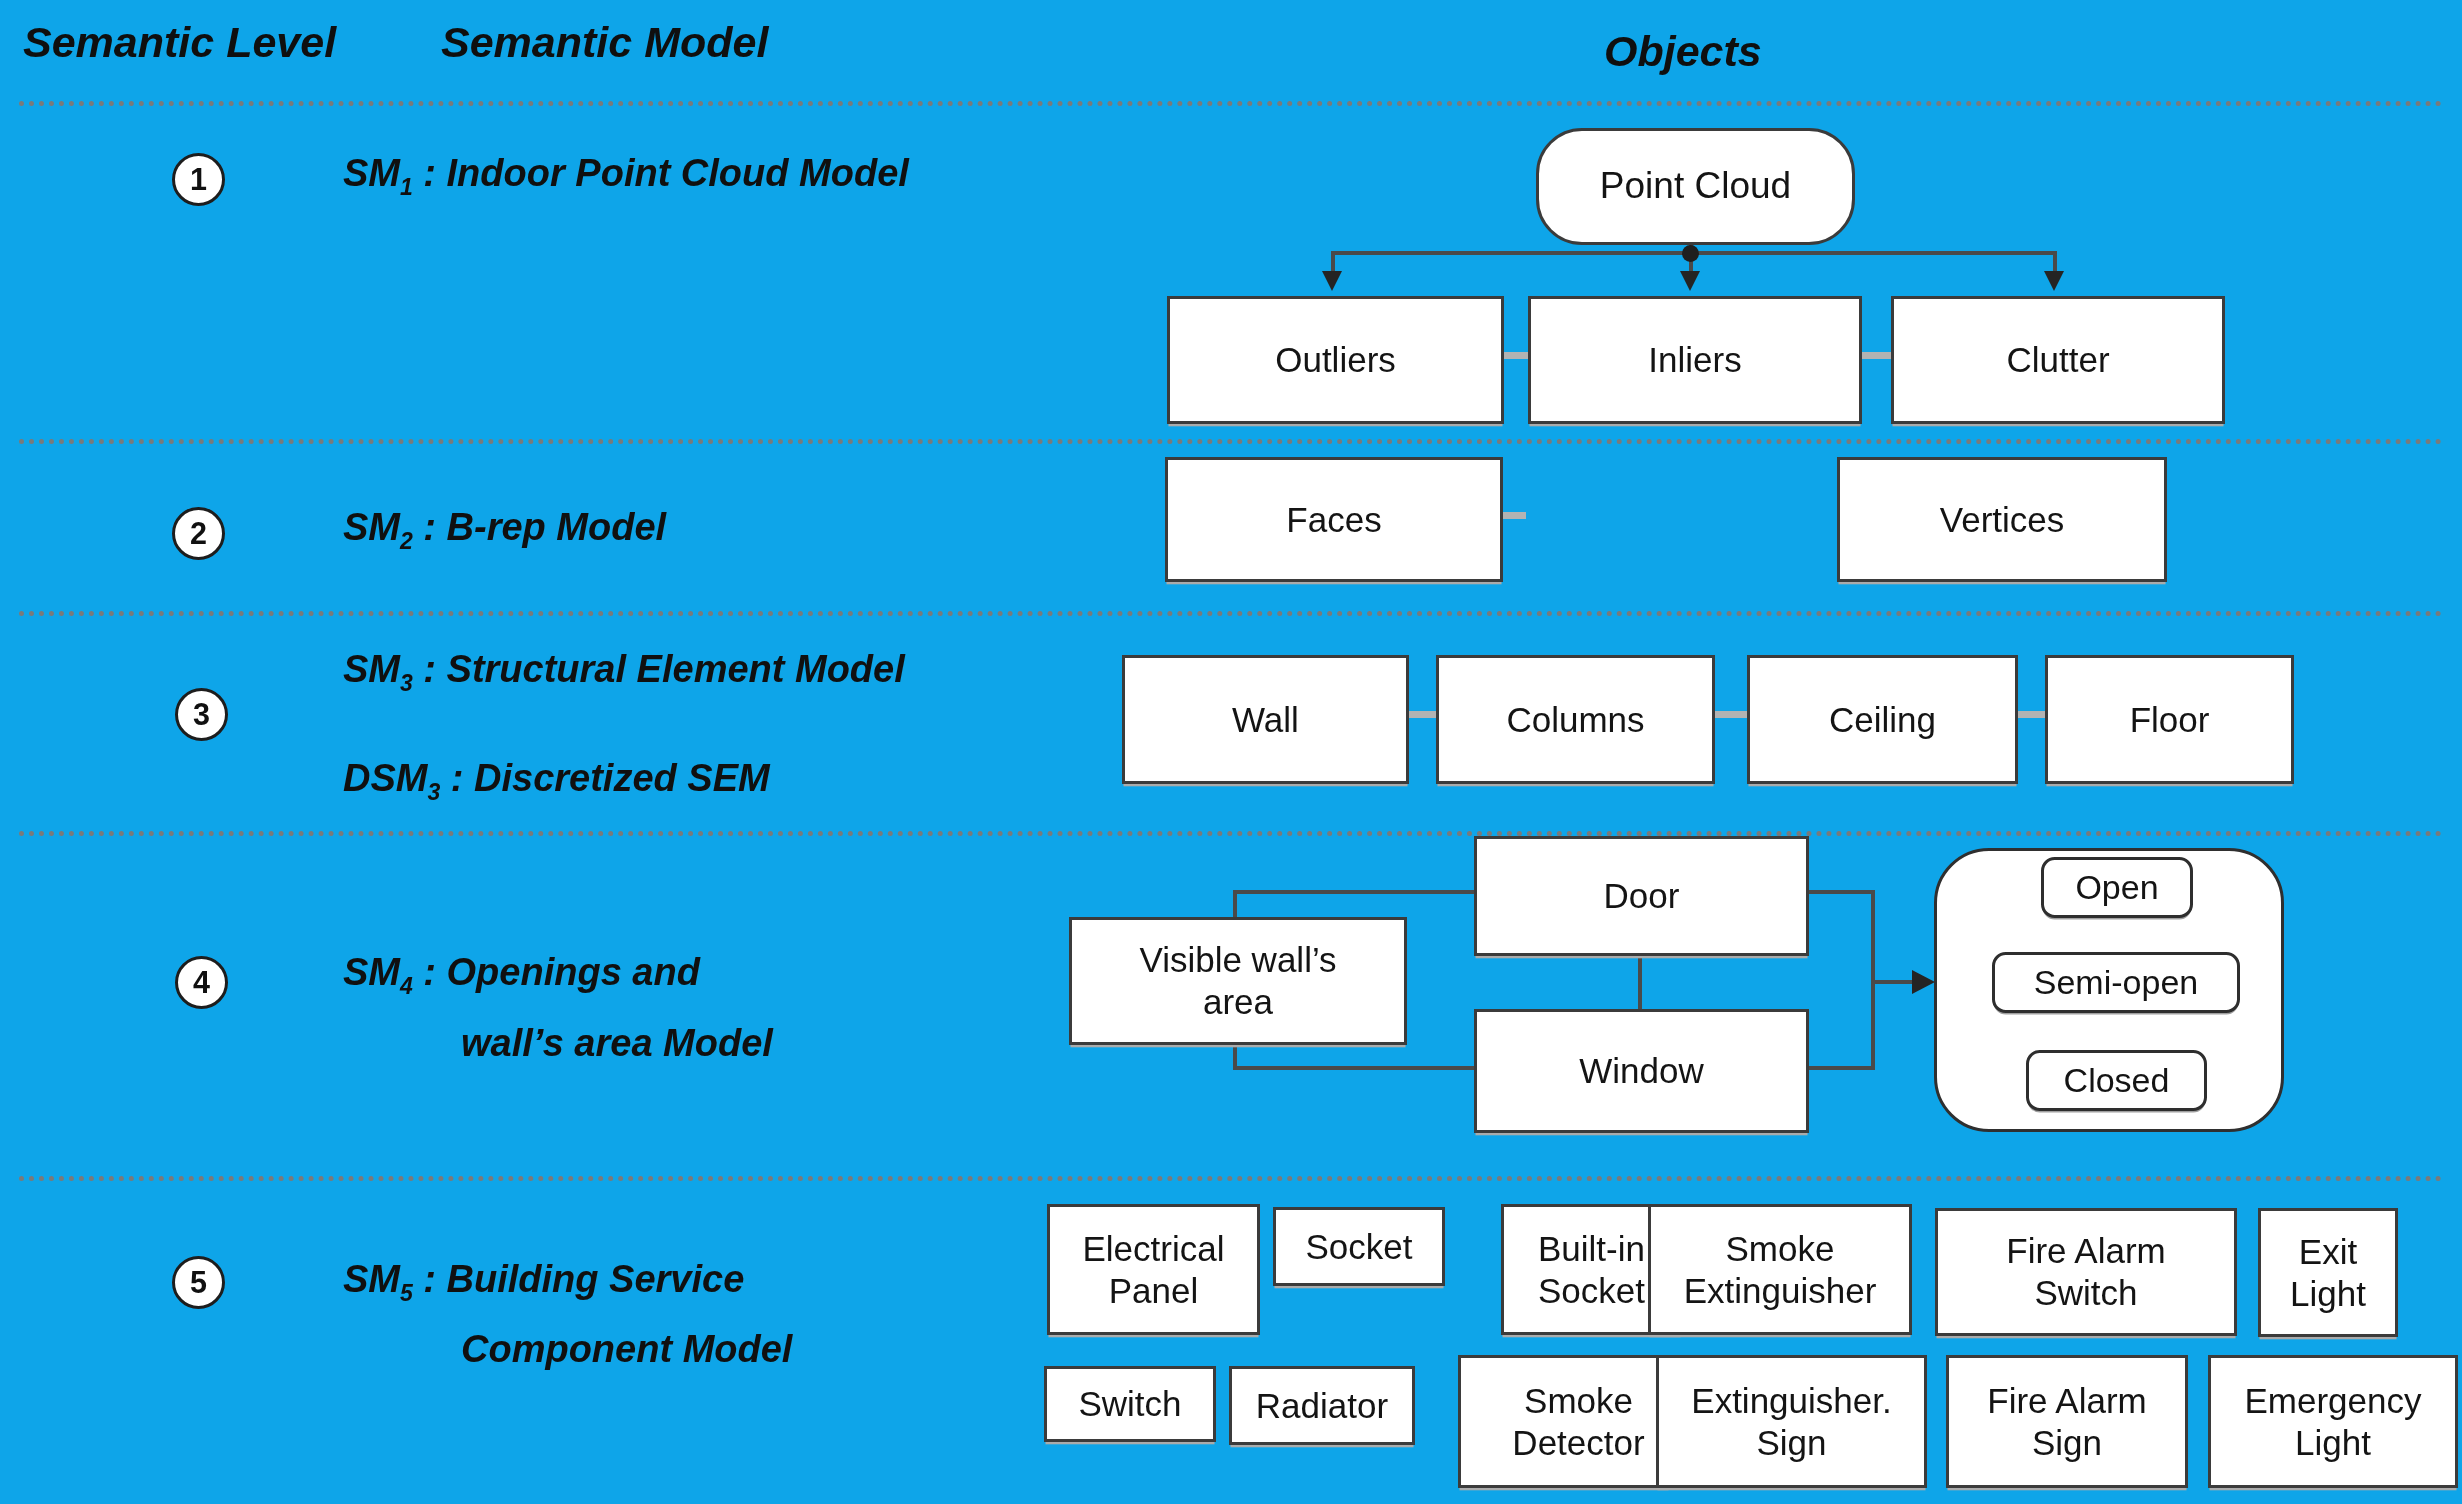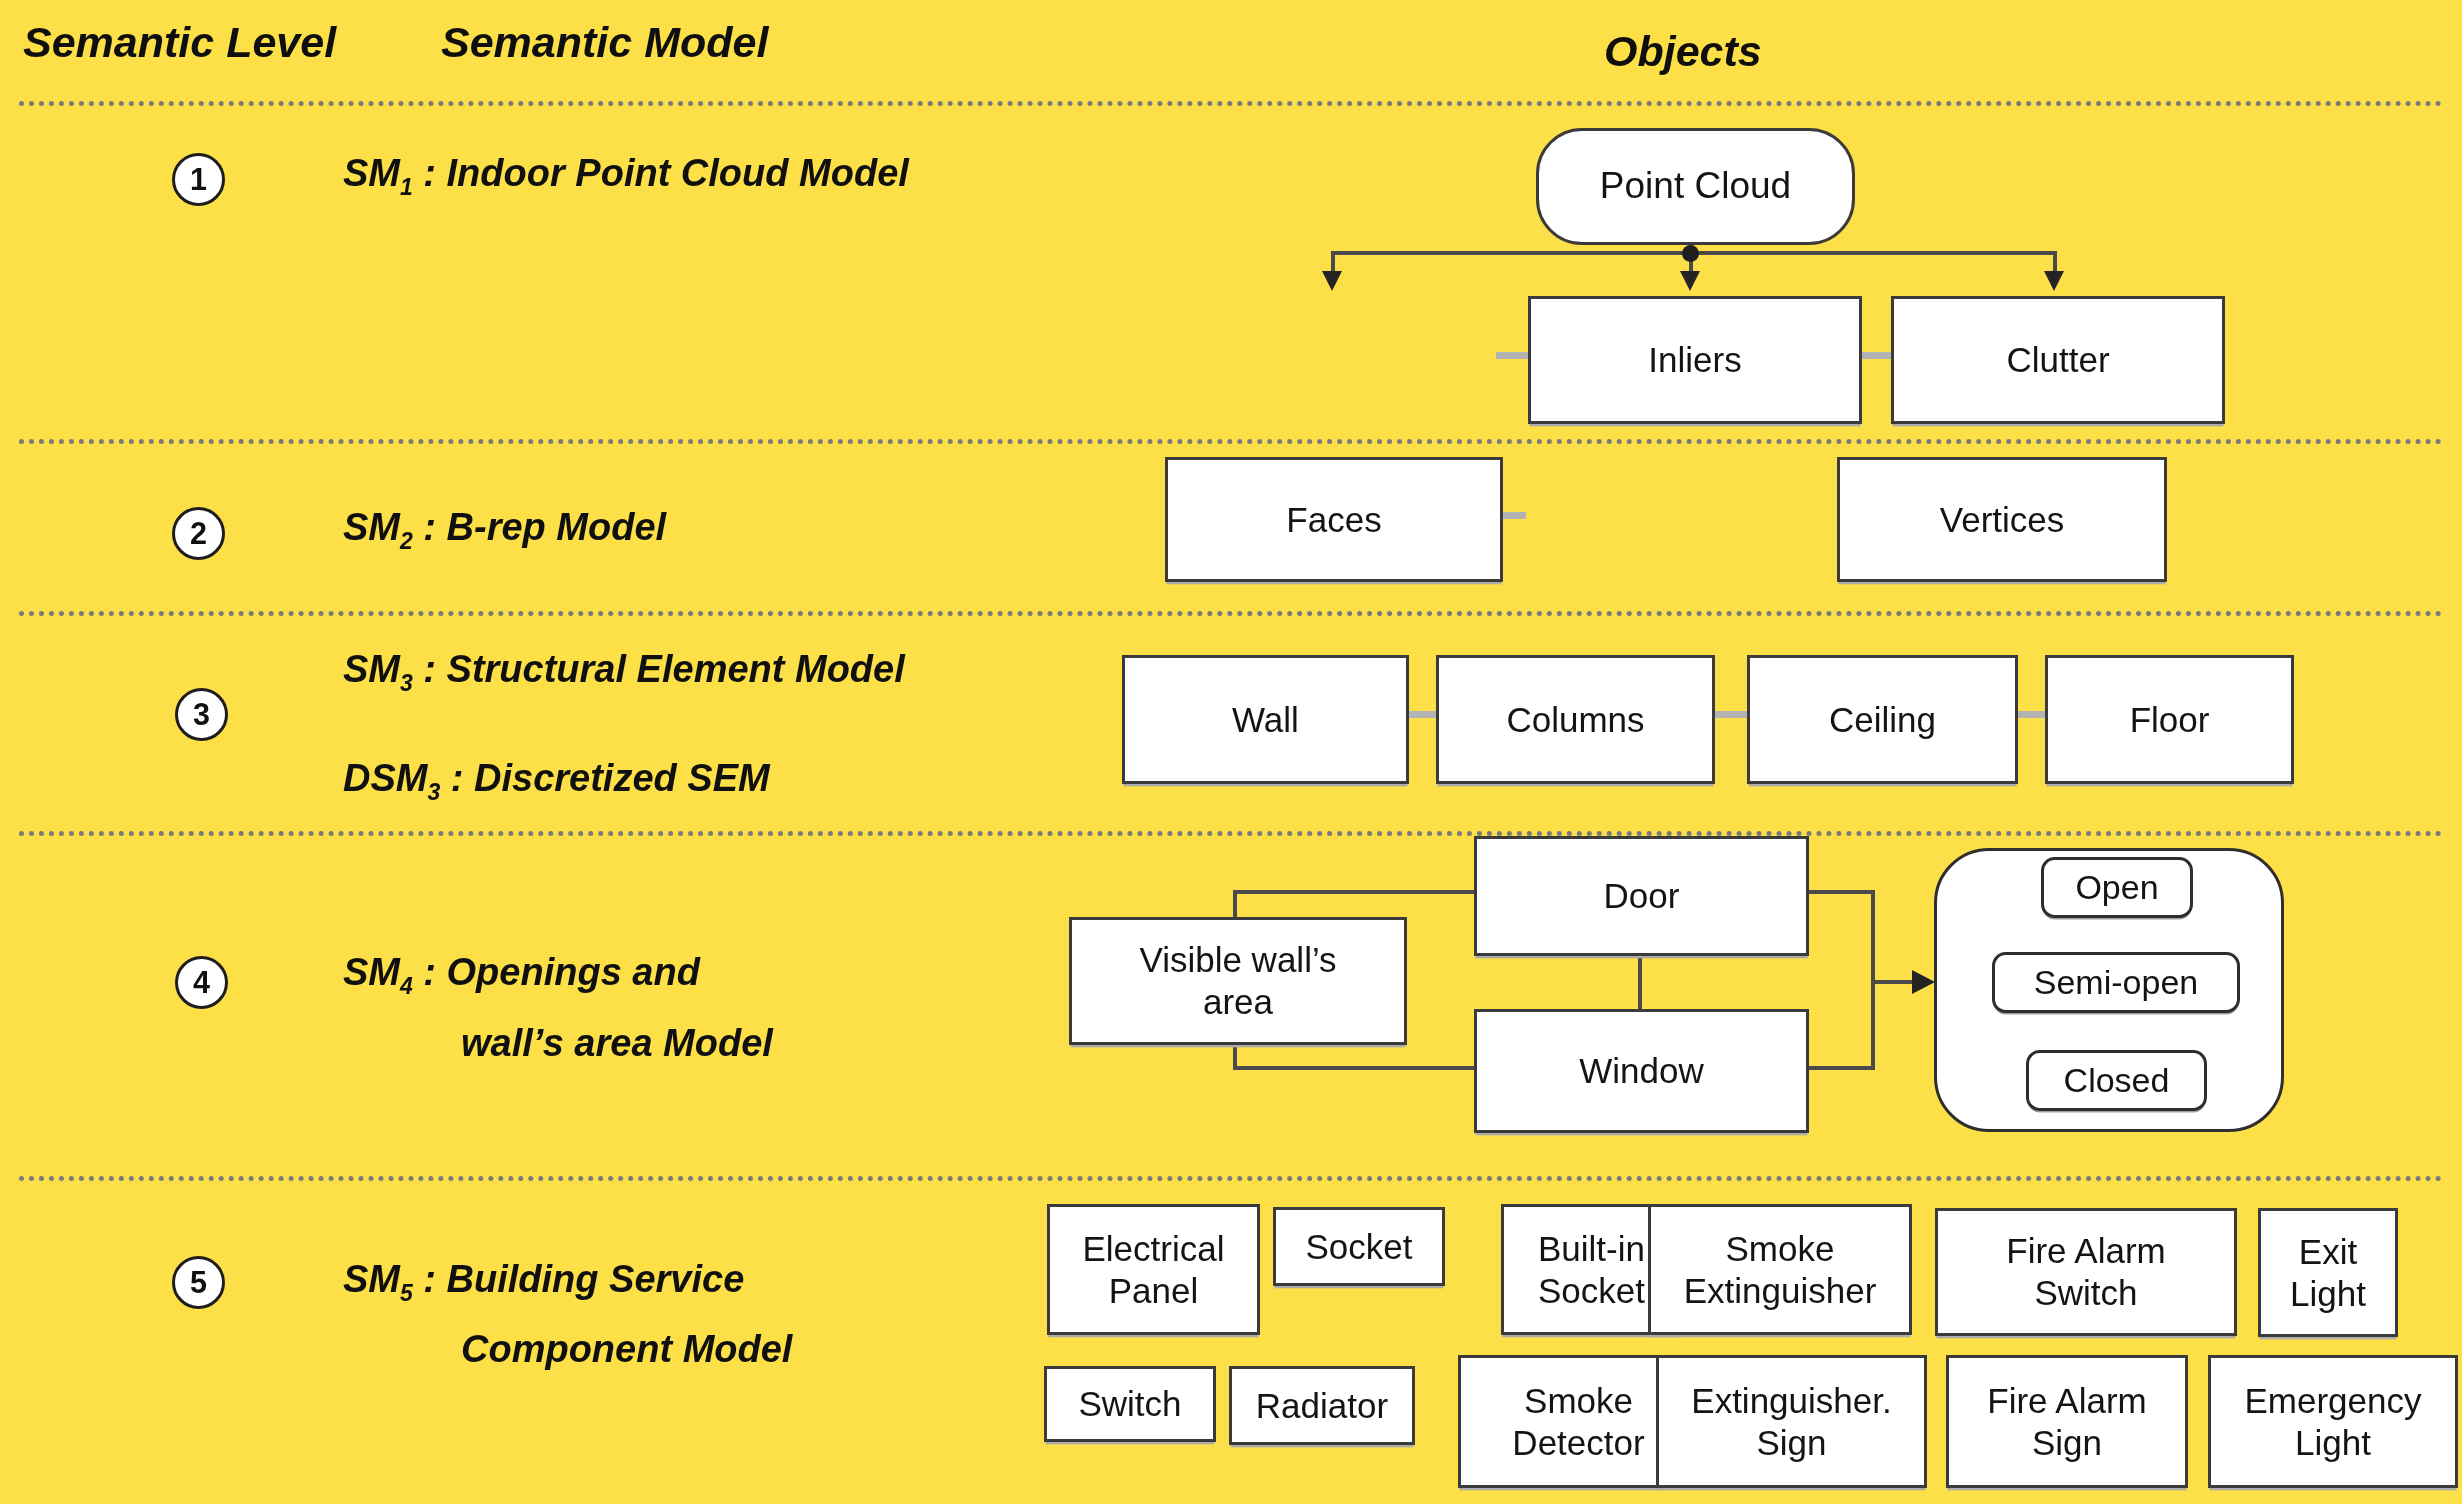--- a/index.html
+++ b/index.html
@@ -1,17 +1,17 @@
 <!DOCTYPE html>
 <html style="font-size:12.2px"><head>
 <meta charset="utf-8">
 <style>
   html,body{margin:0;padding:0;background:#ffffff;}
   #canvas{
-    position:relative;width:2462px;height:1504px;background:#fde047;overflow:hidden;
+    position:relative;width:2462px;height:1504px;background:#0ea5e9;overflow:hidden;
     font-family:"Liberation Sans",sans-serif;color:#141414;
   }
   .hdr{position:absolute;font-style:italic;font-weight:700;font-size:43px;color:#0f0f0f;white-space:nowrap;}
   .dots{position:absolute;height:0;border-top:5.3px dotted #7a7a7a;}
   .circle{position:absolute;width:47px;height:47px;border:3.8px solid #1d1d1d;border-radius:50%;
     display:flex;align-items:center;justify-content:center;font-weight:700;font-size:30.5px;color:#101010;background:#fff;}
   .mlabel{position:absolute;font-style:italic;font-weight:600;font-size:38px;color:#101010;white-space:nowrap;}
   .mlabel sub{font-size:23px;line-height:0;}
   .box{position:absolute;background:#ffffff;border:3px solid #3b3b3b;z-index:2;
     display:flex;align-items:center;justify-content:center;text-align:center;
@@ -70,20 +70,21 @@
   <div class="box round" style="left:1536px;top:128px;width:313px;height:111px;font-size:37px;">Point Cloud</div>
   <div class="vline" style="left:1689px;top:237px;width:3.8px;height:15.2px;"></div>
   <div class="hline" style="left:1331px;top:251px;width:726px;height:3.8px;"></div>
   <div class="dotjunction" style="left:1682px;top:245px;"></div>
   <div class="vline" style="left:1331px;top:253px;width:3.8px;height:20px;"></div>
   <div class="vline" style="left:1689px;top:253px;width:3.8px;height:20px;"></div>
   <div class="vline" style="left:2053px;top:253px;width:3.8px;height:20px;"></div>
   <div class="arrow-down" style="left:1322px;top:271px;"></div>
   <div class="arrow-down" style="left:1680px;top:271px;"></div>
   <div class="arrow-down" style="left:2044px;top:271px;"></div>
+  <div class="box" style="left:1167px;top:296px;width:331px;height:122px;">Outliers</div>
   <div class="box" style="left:1528px;top:296px;width:328px;height:122px;">Inliers</div>
   <div class="box" style="left:1891px;top:296px;width:328px;height:122px;">Clutter</div>
   <div class="link" style="left:1496px;top:352px;width:34px;height:6.9px;"></div>
   <div class="link" style="left:1853px;top:352px;width:40px;height:6.9px;"></div>
 
   <div class="box" style="left:1165px;top:457px;width:332px;height:119px;">Faces</div>
   <div class="box" style="left:1837px;top:457px;width:324px;height:119px;">Vertices</div>
   <div class="link" style="left:1494px;top:512px;width:32px;height:6.9px;"></div>
   <div class="link" style="left:1849px;top:512px;width:36px;height:6.9px;"></div>
 

